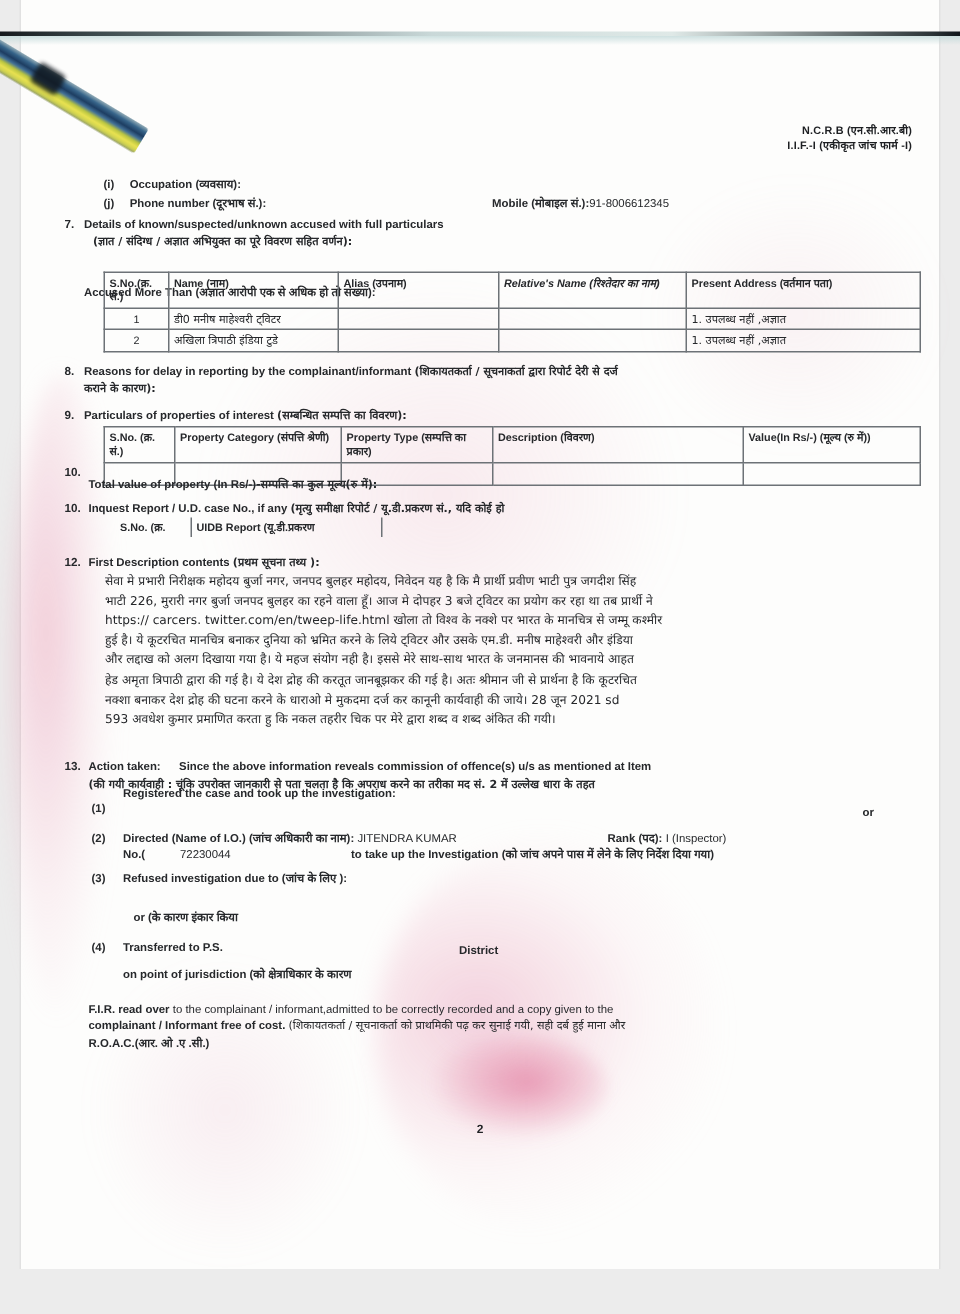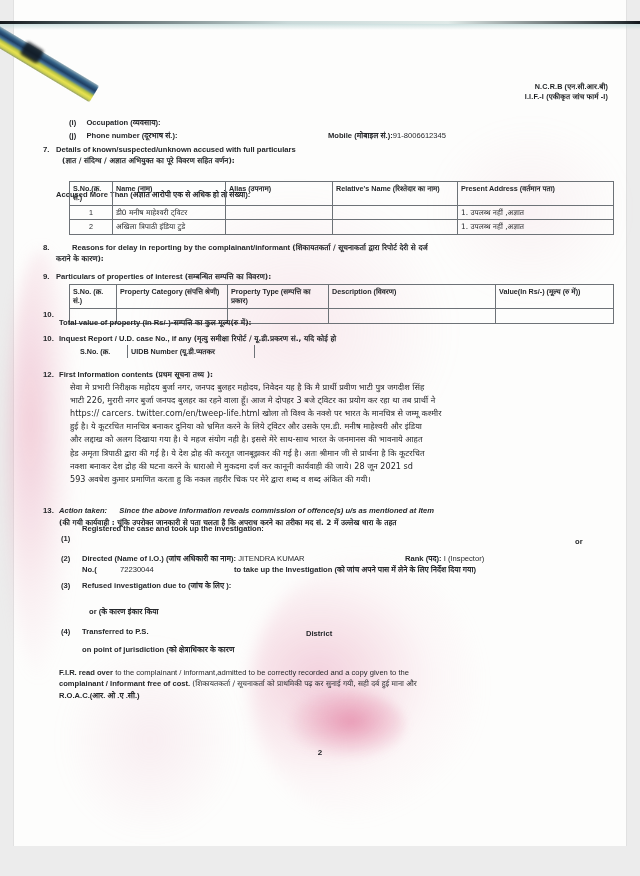--- a/index.html
+++ b/index.html
@@ -253,21 +253,21 @@
     <div class="row b" style="left:42px; top:145px;">Details of known/suspected/unknown accused with full particulars</div>
     <div class="row b dev" style="left:48px; top:156px;">(ज्ञात / संदिग्ध / अज्ञात अभियुक्त का पूरे विवरण सहित वर्णन):</div>
     <div class="row b" style="left:42px; top:168px;margin-top:22px;">Accused More Than (अज्ञात आरोपी एक से अधिक हो तो संख्या):</div>
 
     <table class="grid" style="left:55px; top:181px; width:545px;">
       <thead>
         <tr>
           <th style="width:36px;">S.No.(क्र. सं.)</th>
           <th style="width:106px;">Name (नाम)</th>
           <th style="width:100px;">Alias (उपनाम)</th>
-          <th style="width:118px;">Relative's Name (रिश्तेदार का नाम)</th>
+          <th style="width:118px;font-style:italic;">Relative's Name (रिश्तेदार का नाम)</th>
           <th>Present Address (वर्तमान पता)</th>
         </tr>
       </thead>
       <tbody>
         <tr>
           <td class="ctr">1</td>
           <td class="dev">डी0 मनीष माहेश्वरी ट्विटर</td>
           <td></td>
           <td></td>
           <td class="dev">1.  उपलब्ध नहीं ,अज्ञात</td>
@@ -276,21 +276,21 @@
           <td class="ctr">2</td>
           <td class="dev">अखिला त्रिपाठी  इंडिया टुडे</td>
           <td></td>
           <td></td>
           <td class="dev">1.  उपलब्ध नहीं ,अज्ञात</td>
         </tr>
       </tbody>
     </table>
 
     <div class="num" style="left:29px; top:243px;">8.</div>
-    <div class="row b" style="left:42px; top:243px;margin-left:16px;">
+    <div class="row b" style="left:42px; top:243px;">
       <span>Reasons for delay in reporting by the complainant/informant</span>
       <span class="dev">(शिकायतकर्ता / सूचनाकर्ता द्वारा रिपोर्ट देरी से दर्ज</span>
     </div>
     <div class="row b dev" style="left:42px; top:254px;">कराने के कारण):</div>
 
     <div class="num" style="left:29px; top:272px;">9.</div>
     <div class="row b" style="left:42px; top:272px;">
       <span>Particulars of properties of interest</span>
       <span class="dev">(सम्बन्धित सम्पत्ति का विवरण):</span>
     </div>
@@ -324,44 +324,44 @@
     <div class="num" style="left:29px; top:334px;">10.</div>
     <div class="row b" style="left:45px; top:334px;">
       <span>Inquest Report / U.D. case No., if any</span>
       <span class="dev">(मृत्यु समीक्षा रिपोर्ट / यू.डी.प्रकरण सं., यदि कोई हो</span>
     </div>
 
     <table class="grid" style="left:63px; top:345px; border:none;">
       <tbody>
           <tr>
         <th style="border:none; border-right:1px solid #6d7277; width:44px;">S.No. (क्र.</th>
-        <th style="border:none; border-right:1px solid #6d7277; width:120px;">UIDB Number (यू.डी.प्यतकर</th>
+        <th style="border:none; border-right:1px solid #6d7277; width:120px;">UIDB Report (यू.डी.प्रकरण</th>
       </tr>
     </tbody>
       </table>
 
     <div class="num" style="left:29px; top:370px;">12.</div>
     <div class="row b" style="left:45px; top:370px;">
-      <span>First Information contents</span>
+      <span>First Description contents</span>
       <span class="dev">(प्रथम सूचना तथ्य ):</span>
     </div>
 
     <div class="para" style="left:56px; top:381px; width:540px;">
       <div>सेवा मे प्रभारी निरीक्षक महोदय बुर्जा नगर, जनपद बुलहर महोदय, निवेदन यह है कि मै प्रार्थी प्रवीण भाटी पुत्र जगदीश सिंह</div>
       <div>भाटी 226, मुरारी नगर बुर्जा जनपद बुलहर का रहने वाला हूँ। आज मे दोपहर 3 बजे ट्विटर का प्रयोग कर रहा था तब प्रार्थी ने</div>
       <div>https:// carcers. twitter.com/en/tweep-life.html खोला तो विश्व के नक्शे पर भारत के मानचित्र से जम्मू कश्मीर</div>
       <div>हुई है। ये कूटरचित मानचित्र बनाकर दुनिया को भ्रमित करने के लिये ट्विटर और उसके एम.डी. मनीष माहेश्वरी और इंडिया</div>
       <div>और लद्दाख को अलग दिखाया गया है। ये महज संयोग नही है। इससे मेरे साथ-साथ भारत के जनमानस की भावनाये आहत</div>
       <div>हेड अमृता त्रिपाठी द्वारा की गई है। ये देश द्रोह की करतूत जानबूझकर की गई है। अतः श्रीमान जी से प्रार्थना है कि कूटरचित</div>
       <div>नक्शा बनाकर देश द्रोह की घटना करने के धाराओ मे मुकदमा दर्ज कर कानूनी कार्यवाही की जाये। 28 जून 2021 sd</div>
       <div>593 अवधेश कुमार प्रमाणित करता हु कि नकल तहरीर चिक पर मेरे द्वारा शब्द व शब्द अंकित की गयी।</div>
     </div>
 
     <div class="num" style="left:29px; top:506px;">13.</div>
-    <div class="row b" style="left:45px; top:506px;font-style:italic;">
+    <div class="row b" style="left:45px; top:506px;">
       <span>Action taken:</span>
       <span style="display:inline-block;width:8px"></span>
       <span>Since the above information reveals commission of offence(s) u/s as mentioned at Item</span>
     </div>
     <div class="row b dev" style="left:45px; top:518px;">(की गयी कार्यवाही : चूंकि उपरोक्त जानकारी से पता चलता है कि अपराध करने का तरीका मद सं. 2 में उल्लेख धारा के तहत</div>
 
     <div class="row b" style="left:47px; top:534px;">(1)</div>
     <div class="row b" style="left:68px; top:524px;">Registered the case and took up the investigation:</div>
     <div class="row b" style="left:561px; top:537px;">or</div>
 

